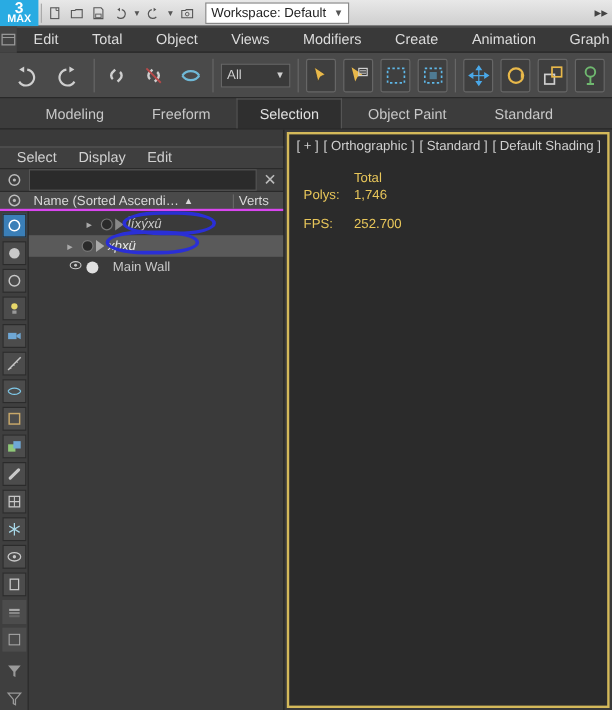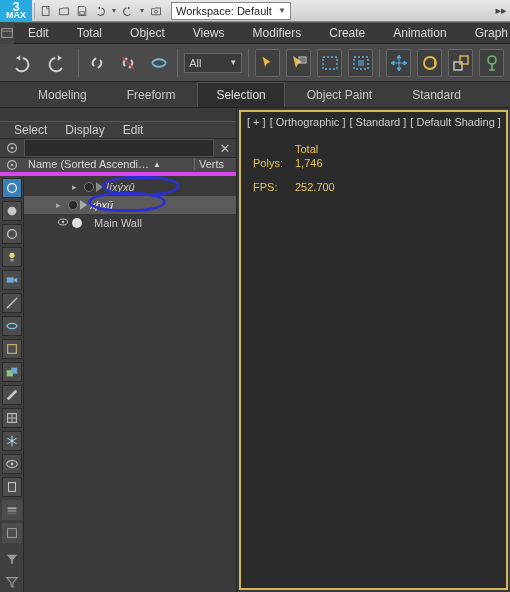--- a/index.html
+++ b/index.html
@@ -44,21 +44,21 @@
 
   
   .explorer { width: 237px; display: flex; flex-direction: column; border-right: 1px solid #222; }
   .exp-gap { height: 20px; }
   .exp-menu { height: 24px; display: flex; align-items: center; padding-left: 14px; border-top: 1px solid #555; background: #3f3f3f; }
   .exp-menu span { color: #d0d0d0; font-size: 12px; margin-right: 18px; }
   .exp-search { height: 24px; display: flex; align-items: center; background: #3f3f3f; border-top: 1px solid #2a2a2a; border-bottom: 1px solid #2a2a2a; }
   .exp-search .toggle { width: 24px; display: flex; justify-content: center; color: #bbb; }
   .exp-search input { flex: 1; height: 18px; background: #2b2b2b; border: 1px solid #555; color: #ccc; font-size: 11px; padding: 0 4px; outline: none; }
   .exp-search .xbtn { width: 22px; display: flex; justify-content: center; color: #bbb; font-size: 13px; }
-  .exp-header { height: 22px; background: #4a4a4a; display: flex; align-items: flex-start; font-size: 11px; color: #d8d8d8; border-bottom: 4px solid #d946ef; }
+  .exp-header { height: 22px; background: #4a4a4a; display: flex; align-items: flex-end; font-size: 11px; color: #d8d8d8; border-bottom: 2px solid #d946ef; }
   .exp-header .c1 { width: 24px; }
   .exp-header .cname { flex: 1; padding-left: 4px; display: flex; align-items: center; gap: 4px; }
   .exp-header .cfroz { width: 42px; border-left: 1px solid #666; padding-left: 4px; }
   .sort-arrow { font-size: 8px; }
 
   .exp-body { flex: 1; display: flex; background: #3a3a3a; }
   .toolcol { width: 24px; display: flex; flex-direction: column; align-items: center; padding-top: 2px; gap: 3px; background: #3f3f3f; border-right: 1px solid #2a2a2a; }
   .tcbtn { width: 20px; height: 20px; border: 1px solid #2b2b2b; background: #4c4c4c; display: flex; align-items: center; justify-content: center; }
   .tcbtn.active { background: #3a7fb8; }
   .tcbtn svg { width: 14px; height: 14px; }

